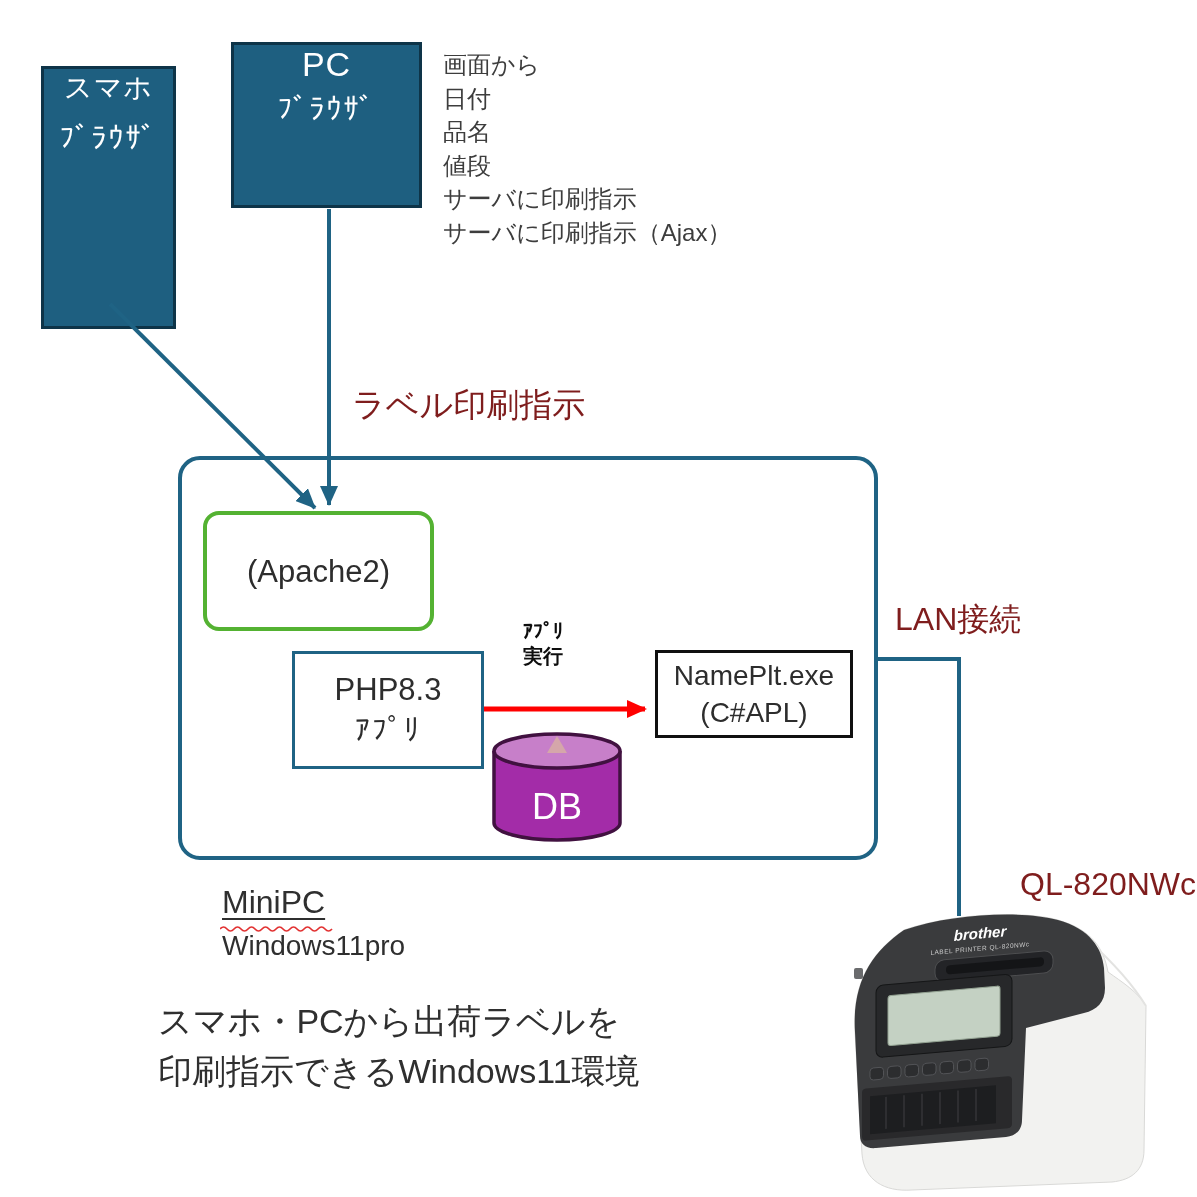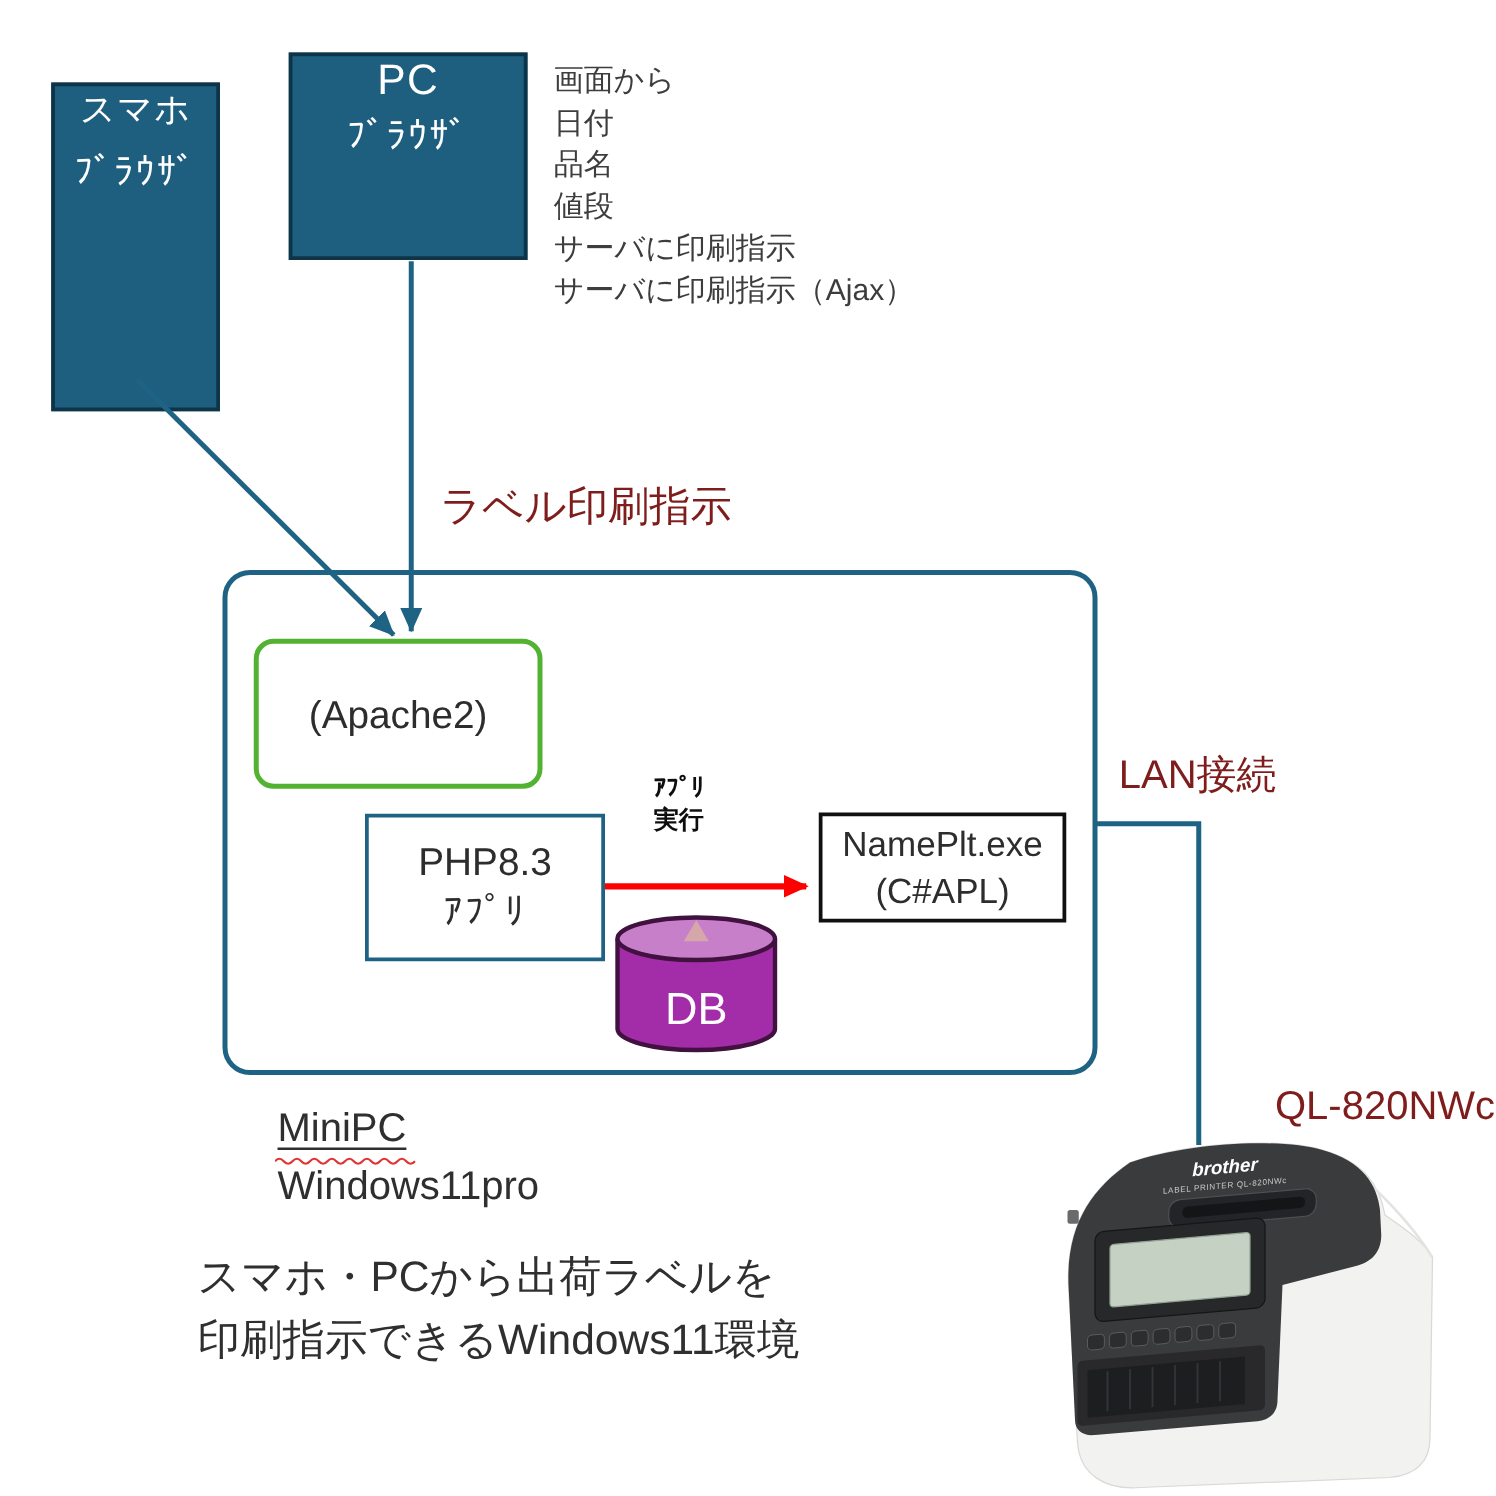--- a/index.html
+++ b/index.html
@@ -23,21 +23,21 @@
   #pc-box .l2{margin-top:8px;}
   
   #screen-note{left:443px;top:48px;font-size:24px;line-height:33.5px;color:#3d3d3d;}
   
   .lbl{white-space:nowrap;color:#7f1d1d;}
   #label-print-instruction{left:352px;top:383px;font-size:33px;}
   #lan-label{left:895px;top:598px;font-size:32px;}
   #printer-model-label{left:1020px;top:866px;font-size:32px;}
   #minipc-label{left:222px;top:884px;font-size:32px;color:#2f2f2f;
     text-decoration:underline;text-decoration-color:#2f2f2f;text-decoration-thickness:2px;text-underline-offset:5px;}
-  #os-label{left:222px;top:930px;font-size:32px;color:#2f2f2f;}
+  #os-label{left:222px;top:930px;font-size:28px;color:#2f2f2f;}
   #caption-line1{left:158px;top:999px;font-size:34px;color:#2f2f2f;}
   #caption-line2{left:158px;top:1049px;font-size:34px;color:#2f2f2f;}
   
   #minipc-container{left:178px;top:456px;width:700px;height:404px;
     border:4px solid #1f6384;border-radius:22px;background:transparent;}
   .inner-box{display:flex;flex-direction:column;align-items:center;justify-content:center;
     text-align:center;background:#ffffff;color:#2d2d2d;}
   #web-server-box{left:203px;top:511px;width:231px;height:120px;
     border:4px solid #54b232;border-radius:16px;font-size:31px;line-height:41px;}
   #php-app-box{left:292px;top:651px;width:192px;height:118px;

